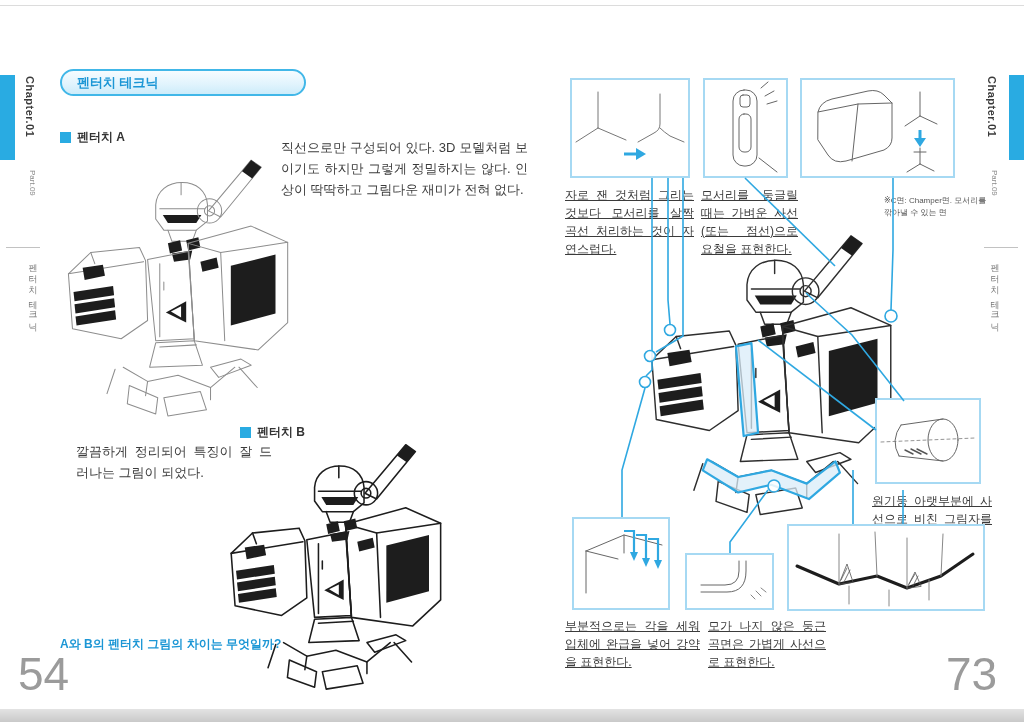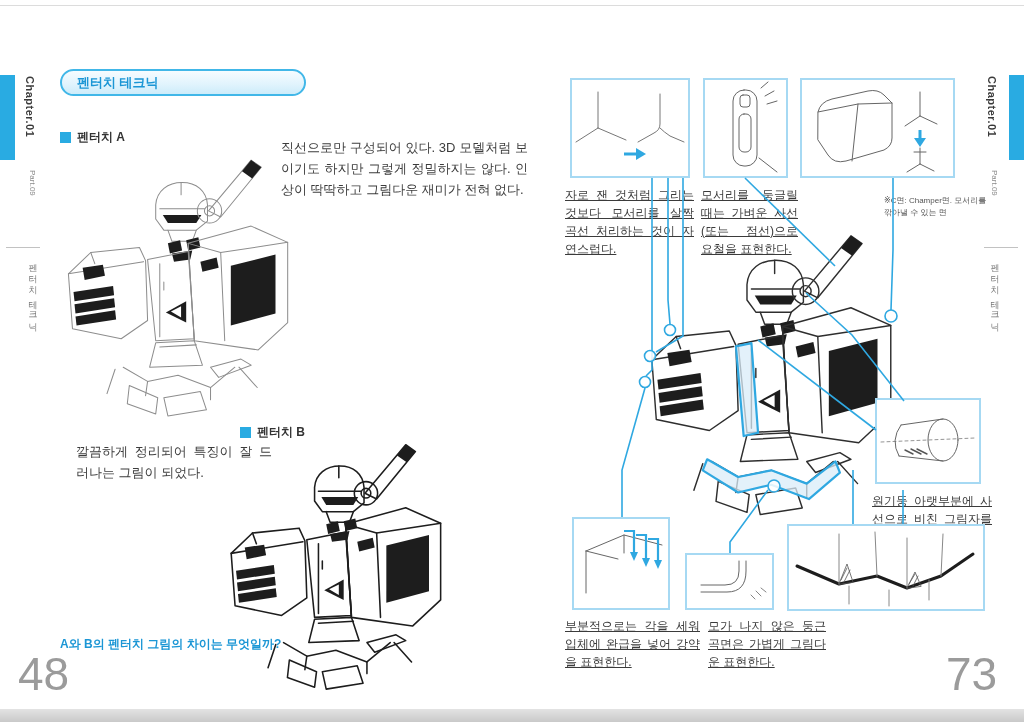--- a/index.html
+++ b/index.html
@@ -147,21 +147,21 @@
       <path d="M100,192 L136,190" fill="none" stroke="#1d1d1d" stroke-width="1.6" stroke-linejoin="round" stroke-linecap="round"></path>
       <path d="M64,212 L88,226 L118,220 L150,232 L174,212" fill="none" stroke="#1d1d1d" stroke-width="1.6" stroke-linejoin="round" stroke-linecap="round"></path>
       <path d="M150,232 L150,244 M88,226 L86,240" fill="none" stroke="#1d1d1d" stroke-width="1.6" stroke-linejoin="round" stroke-linecap="round"></path>
       <path d="M70,230 L98,242 L96,258 L68,248 Z" fill="none" stroke="#1d1d1d" stroke-width="1.6" stroke-linejoin="round" stroke-linecap="round"></path>
       <path d="M104,242 L140,236 L146,254 L108,260 Z" fill="none" stroke="#1d1d1d" stroke-width="1.6" stroke-linejoin="round" stroke-linecap="round"></path>
       <path d="M150,212 L180,204 L190,210 L158,222 Z" fill="none" stroke="#1d1d1d" stroke-width="1.6" stroke-linejoin="round" stroke-linecap="round"></path>
       <path d="M56,214 L48,238 M178,212 L196,232" fill="none" stroke="#1d1d1d" stroke-width="1.6" stroke-linejoin="round" stroke-linecap="round"></path>
     </svg>
 
   <div class="abs question">A와 B의 펜터치 그림의 차이는 무엇일까?</div>
-  <div class="abs pagenum nosel" style="left:18px;top:651px;">48</div>
+  <div class="abs pagenum nosel" style="left:18px;top:651px;">54</div>
 
   <div class="abs dbox" style="left:570px;top:78px;width:120px;height:100px;">
     <svg width="116" height="96" viewBox="0 0 116 96">
       <g stroke="#777" stroke-width="1" fill="none" stroke-linecap="round">
         <path d="M26,12 L26,48 M26,48 L4,62 M26,48 L54,60"></path>
         <path d="M88,14 L88,44 Q88,50 82,53 L66,62 M88,48 Q92,52 98,56 L112,62"></path>
       </g>
       <g>
         <path d="M52,74 H66" stroke="#2fa8e1" stroke-width="3" fill="none"></path>
         <path d="M64,68 L74,74 L64,80 Z" fill="#2fa8e1"></path>
@@ -292,21 +292,21 @@
         <path d="M8,40 L50,58 L88,50 L118,62 L152,50 L184,28" stroke="#1d1d1d" stroke-width="3"></path>
         <path d="M50,58 V8 M88,50 L86,6 M118,62 V12 M152,50 L154,8" stroke="#888" stroke-width="1"></path>
         <path d="M60,78 L60,60 M100,80 L100,64 M140,74 L140,54" stroke="#888" stroke-width="1"></path>
         <path d="M50,58 L58,38 L64,56 Z M118,62 L126,46 L132,60 Z" fill="none" stroke="#555" stroke-width=".8"></path>
         <path d="M52,54 L58,42 M55,56 L61,44 M120,58 L126,48 M124,60 L129,50" stroke="#555" stroke-width=".8"></path>
       </g>
     </svg>
   </div>
 
   <div class="abs cap" style="left:565px;top:617px;width:135px;">부분적으로는 각을 세워 입체에 완급을 넣어 강약을 표현한다.</div>
-  <div class="abs cap" style="left:708px;top:617px;width:118px;">모가 나지 않은 둥근 곡면은 가볍게 그림다운 표현한다.</div>
+  <div class="abs cap" style="left:708px;top:617px;width:118px;">모가 나지 않은 둥근 곡면은 가볍게 사선으로 표현한다.</div>
 
   <svg class="abs" style="left:512px;top:0;pointer-events:none;" width="512" height="722" viewBox="0 0 512 722">
     <g stroke="#2fa8e1" stroke-width="1.6" fill="none">
       <path d="M156,178 L156,300 L158,324"></path>
       <path d="M171,178 L171,336 L144,352"></path>
       <path d="M140,178 L140,370 L134,376"></path>
       <path d="M133,388 L110,470 L110,517"></path>
       <path d="M233,178 L323,266"></path>
       <path d="M381,178 L381,250 L379,310"></path>
       <path d="M294,293 L340,335 L392,401"></path>

